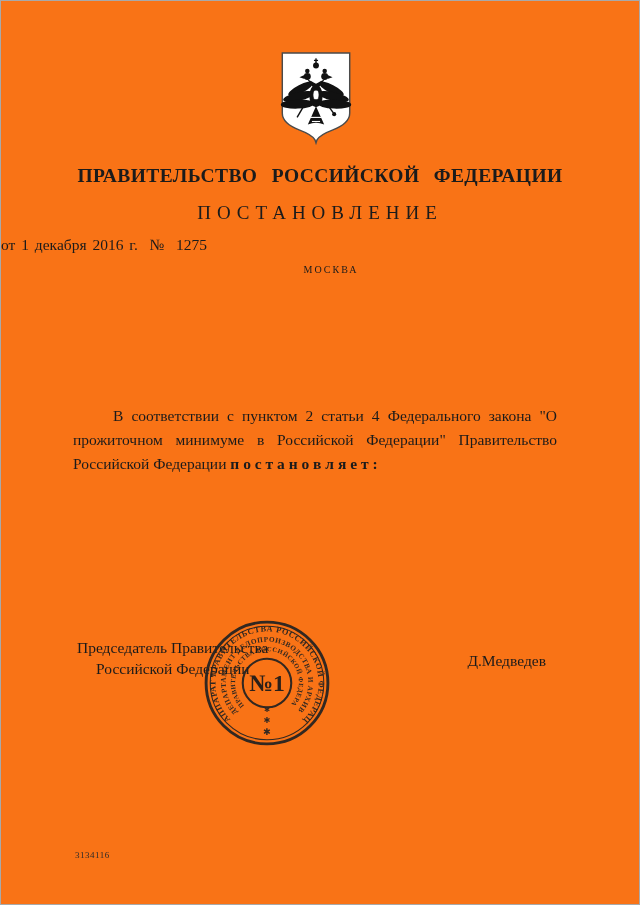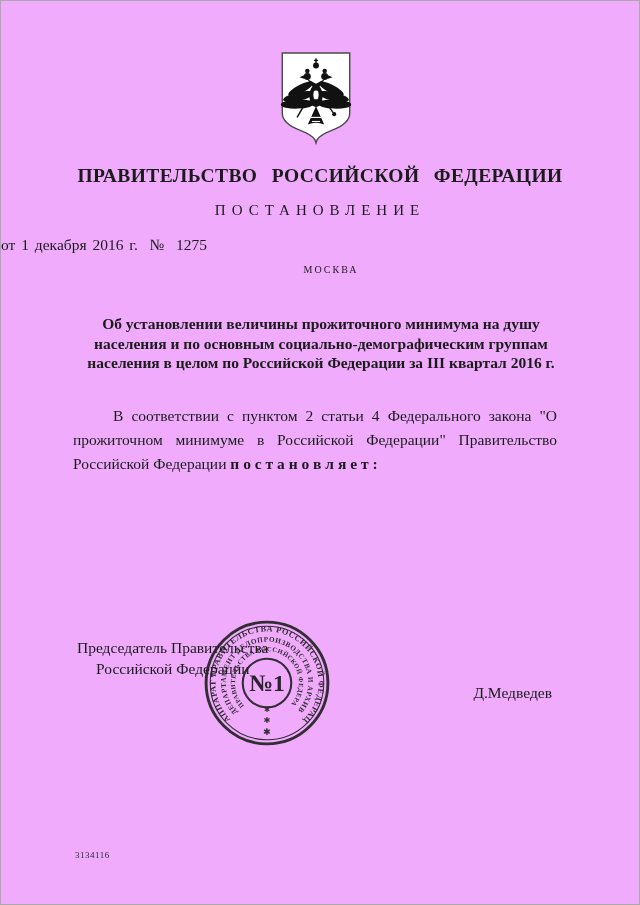--- a/index.html
+++ b/index.html
@@ -1,20 +1,20 @@
 <!DOCTYPE html>
 <html><head>
 <meta charset="utf-8">
 <style>
   html, body { margin: 0; padding: 0; background: #e8e8e8; }
   .page {
     position: relative;
     width: 638px;
     height: 903px;
-    background: #f0abfc;
+    background: #f97316;
     border: 1px solid #a9a9a9;
     font-family: "Liberation Serif", "DejaVu Serif", serif;
     color: #1b1b1b;
     overflow: hidden;
   }
   .emblem {
     position: absolute;
     left: 273px; top: 49px;
     width: 84px; height: 96px;
   }
@@ -24,21 +24,21 @@
     text-align: center;
     font-size: 19.5px;
     font-weight: bold;
     letter-spacing: 0.4px;
     word-spacing: 9px;
   }
   .doc-type {
     position: absolute;
     left: 0; top: 201px; width: 100%;
     text-align: center;
-    font-size: 15px;
+    font-size: 19px;
     letter-spacing: 6px;
   }
   .date-line {
     position: absolute;
     left: 0; top: 235px; width: 100%;
     font-size: 15.5px;
     word-spacing: 2px;
   }
   .city {
     position: absolute;
@@ -71,23 +71,22 @@
   }
   .sig-left {
     position: absolute;
     left: 76px; top: 636px;
     font-size: 15.5px;
     line-height: 21px;
     text-align: center;
   }
   .sig-name {
     position: absolute;
-    right: 87px; top: 651px;
+    right: 93px; top: 651px;
     font-size: 15.5px;
-    margin-top: 32px;
   }
   .stamp {
     position: absolute;
     left: 202px; top: 618px;
     width: 128px; height: 128px;
     opacity: 0.92;
   }
   .footer-code {
     position: absolute;
     left: 74px; top: 849px;
@@ -140,25 +139,20 @@
 
       <ellipse cx="41" cy="44" rx="3" ry="4.8" fill="#ffffff" stroke="#111111" stroke-width="0.8"></ellipse>
     </g>
   </svg>
 
   <div class="org-name">ПРАВИТЕЛЬСТВО РОССИЙСКОЙ ФЕДЕРАЦИИ</div>
   <div class="doc-type">ПОСТАНОВЛЕНИЕ</div>
   <div class="date-line">от 1 декабря 2016 г.&nbsp; №&nbsp; 1275</div>
   <div class="city">МОСКВА</div>
 
-  <div class="subject">
-    <div>Об установлении величины прожиточного минимума на душу</div>
-    <div>населения и по основным социально-демографическим группам</div>
-    <div>населения в целом по Российской Федерации за III квартал 2016 г.</div>
-  </div>
 
   <div class="body-text">
     <p><span>В соответствии с пунктом 2 статьи 4 Федерального закона "О прожиточном минимуме в Российской Федерации" Правительство Российской Федерации </span><span class="decree-bold">п о с т а н о в л я е т :</span></p>
   </div>
 
   <div class="sig-left">
     <div>Председатель Правительства</div>
     <div>Российской Федерации</div>
   </div>
   <div class="sig-name">Д.Медведев</div>

